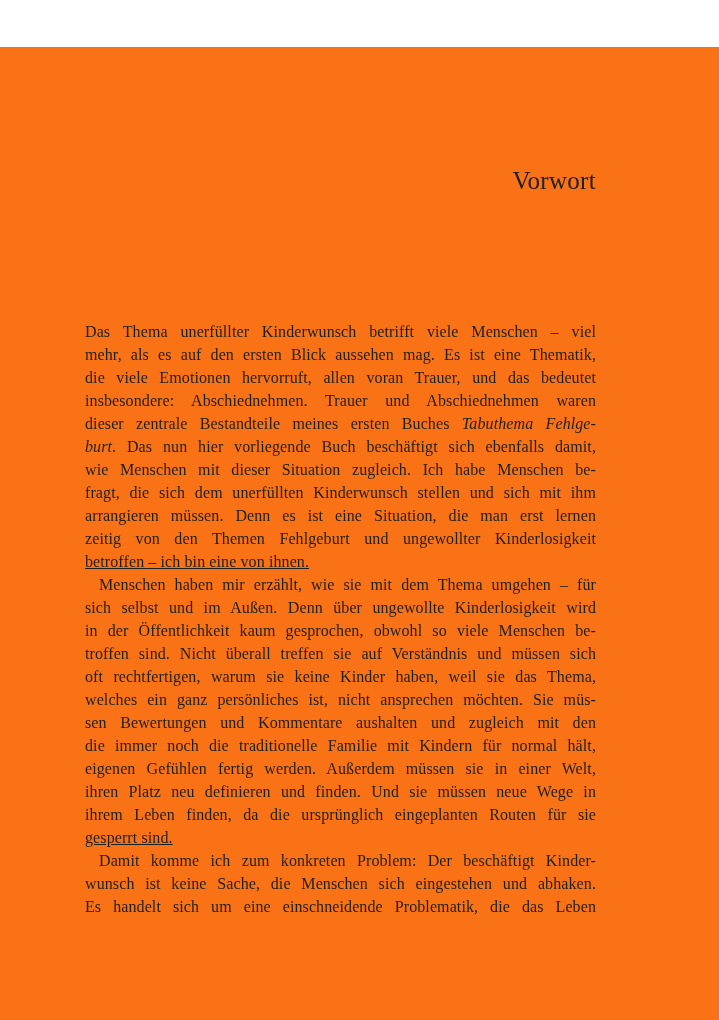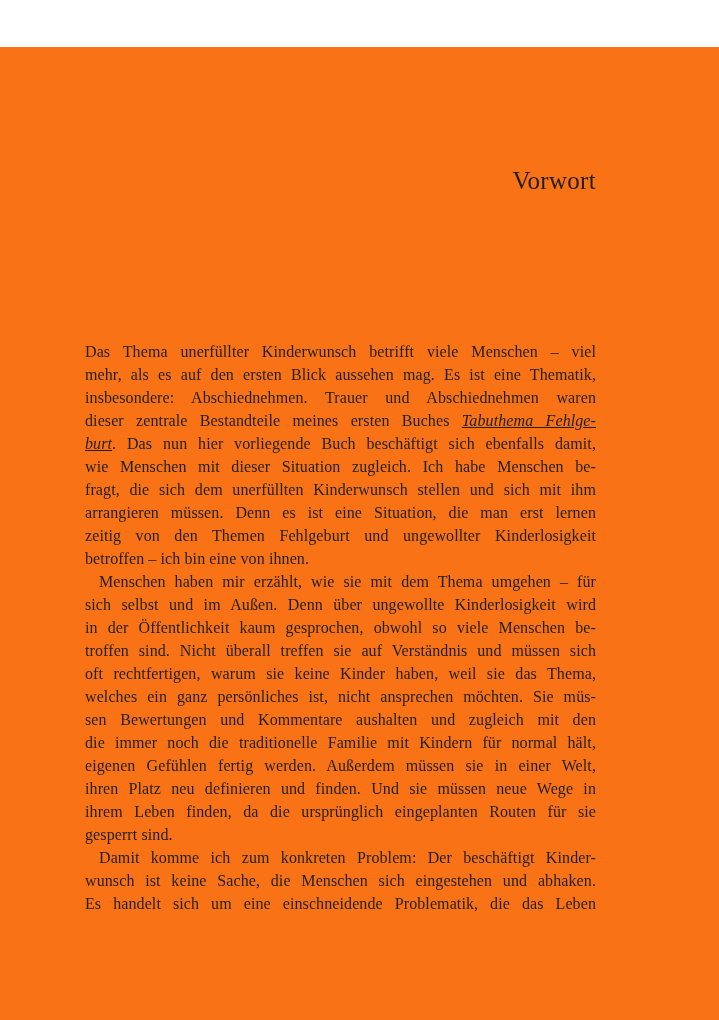--- a/index.html
+++ b/index.html
@@ -24,51 +24,52 @@
     width: 511px;
     margin: 0;
     font-size: 25px;
     font-weight: normal;
     line-height: 30px;
     text-align: right;
     letter-spacing: 0.3px;
   }
   .body-text {
     position: absolute;
-    top: 293px;
+    top: 273px;
     left: 85px;
     width: 511px;
   }
   .line {
     font-size: 16px;
     line-height: 23px;
     text-align: justify;
     text-align-last: justify;
     white-space: normal;
     letter-spacing: 0.1px;
   }
   .line.end {
     text-align-last: left;
+    text-decoration: underline;
   }
   .line.indent {
     text-indent: 14px;
   }
   .italic {
     font-style: italic;
-    text-decoration: underline;
   }
 </style>
 </head>
 <body>
 
 <div class="page">
   <h1 class="heading">Vorwort</h1>
   <div class="body-text">
       <div class="line"><span>Das Thema unerfüllter Kinderwunsch betrifft viele Menschen – viel</span></div>
       <div class="line"><span>mehr, als es auf den ersten Blick aussehen mag. Es ist eine Thematik,</span></div>
+      <div class="line"><span>die viele Emotionen hervorruft, allen voran Trauer, und das bedeutet</span></div>
       <div class="line"><span>insbesondere: Abschiednehmen. Trauer und Abschiednehmen waren</span></div>
       <div class="line"><span>dieser zentrale Bestandteile meines ersten Buches </span><span class="italic">Tabuthema Fehlge-</span></div>
       <div class="line"><span class="italic">burt</span><span>. Das nun hier vorliegende Buch beschäftigt sich ebenfalls damit,</span></div>
       <div class="line"><span>wie Menschen mit dieser Situation zugleich. Ich habe Menschen be-</span></div>
       <div class="line"><span>fragt, die sich dem unerfüllten Kinderwunsch stellen und sich mit ihm</span></div>
       <div class="line"><span>arrangieren müssen. Denn es ist eine Situation, die man erst lernen</span></div>
       <div class="line"><span>zeitig von den Themen Fehlgeburt und ungewollter Kinderlosigkeit</span></div>
       <div class="line end"><span>betroffen – ich bin eine von ihnen.</span></div>
       <div class="line indent"><span>Menschen haben mir erzählt, wie sie mit dem Thema umgehen – für</span></div>
       <div class="line"><span>sich selbst und im Außen. Denn über ungewollte Kinderlosigkeit wird</span></div>

